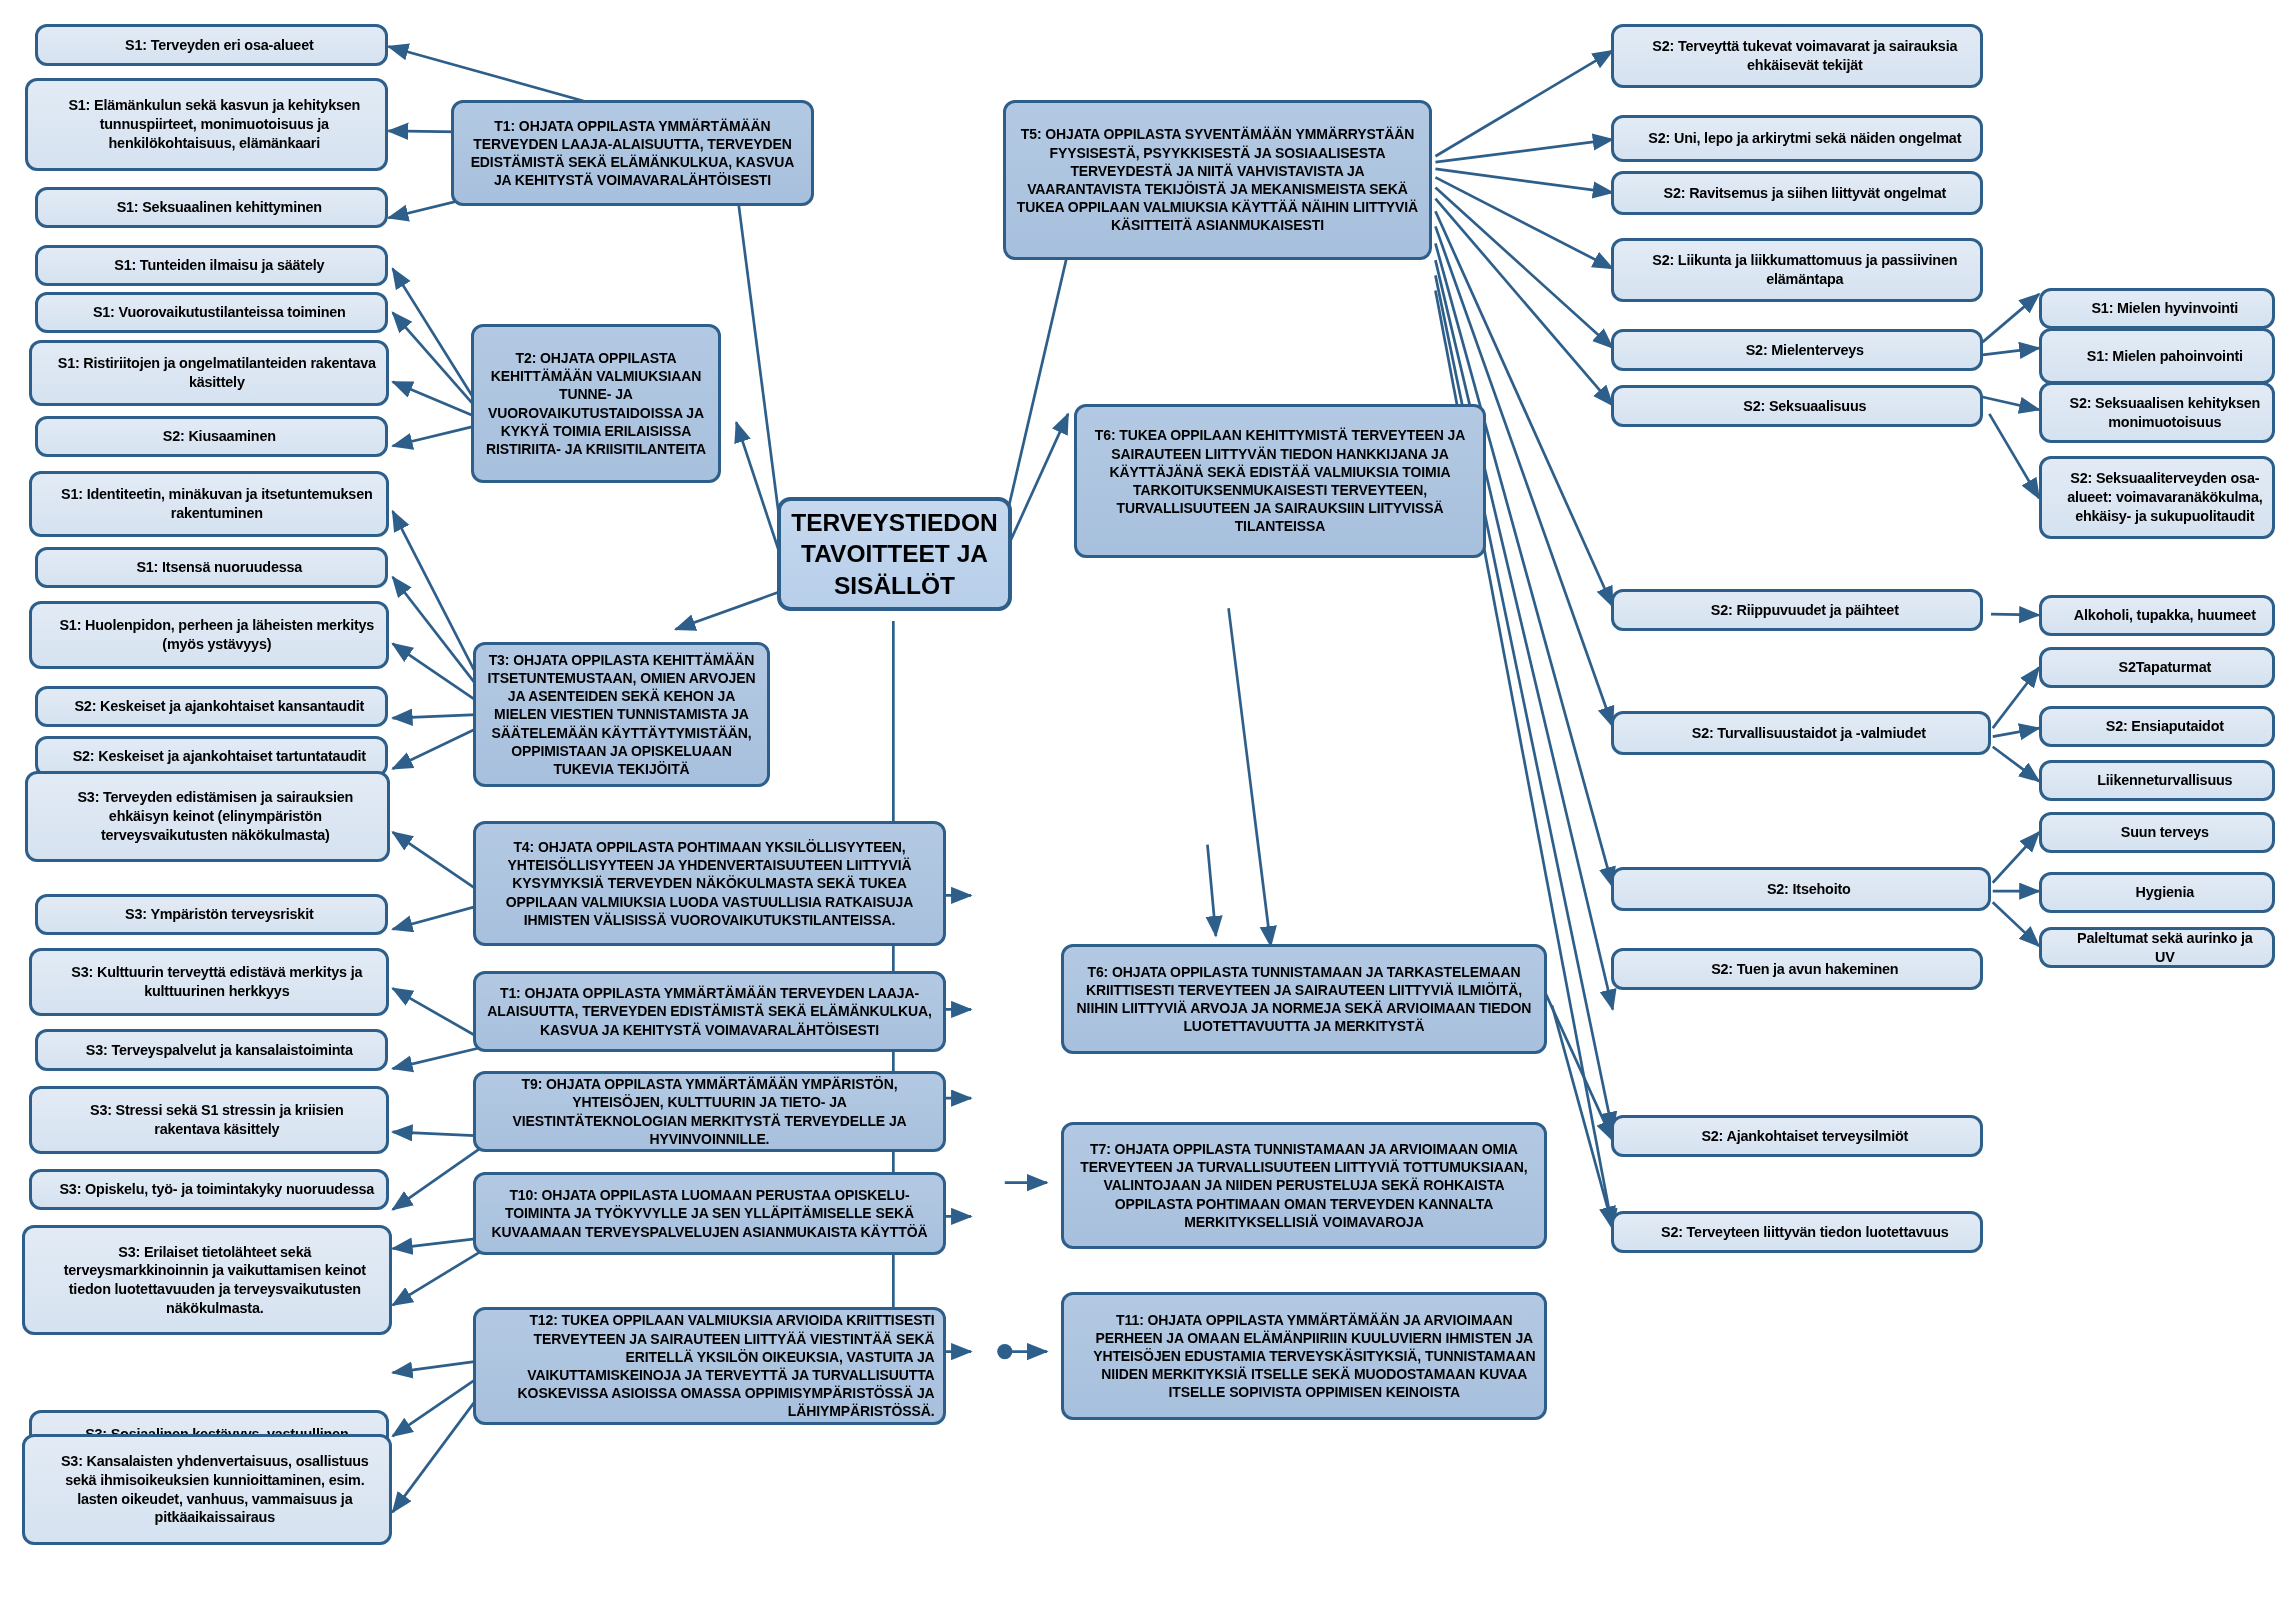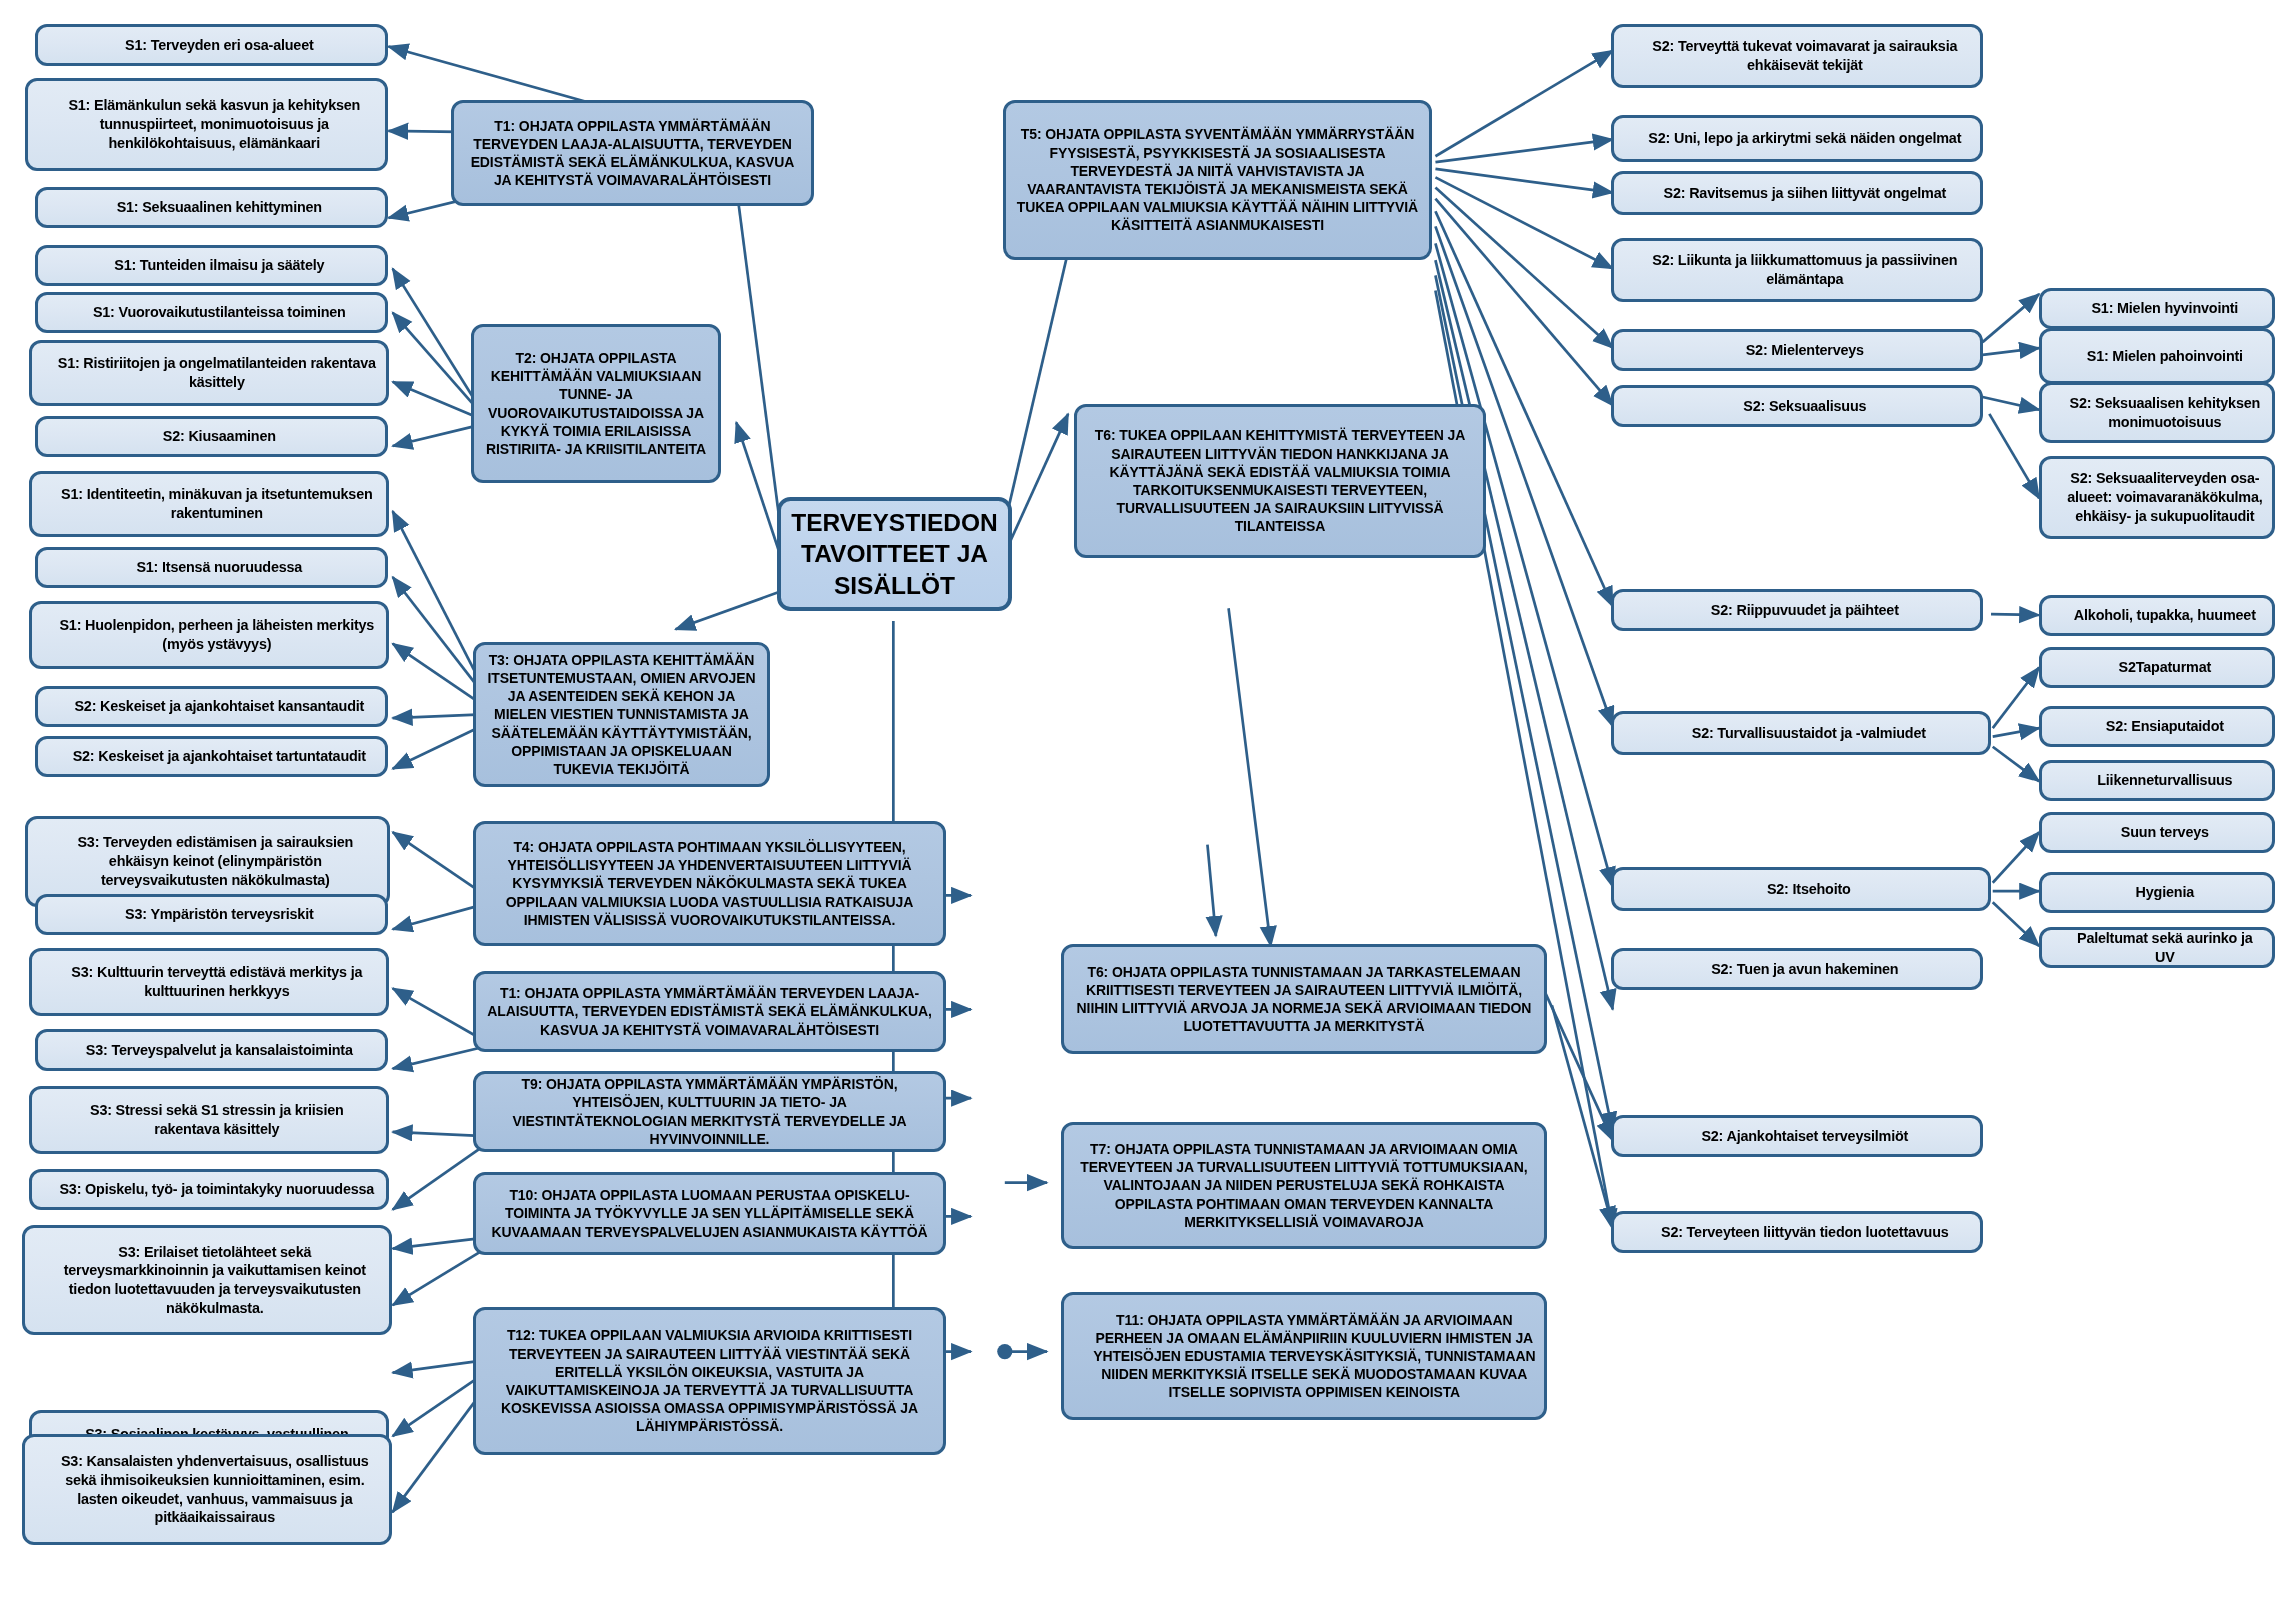--- a/index.html
+++ b/index.html
@@ -176,21 +176,21 @@
     </div>
   <div class="node s-node" style="left:29px;top:601px;width:360px;height:68px;">
       <span>S1: Huolenpidon, perheen ja läheisten merkitys (myös ystävyys)</span>
     </div>
   <div class="node s-node" style="left:35px;top:686px;width:353px;height:41px;">
       <span>S2: Keskeiset ja ajankohtaiset kansantaudit</span>
     </div>
   <div class="node s-node" style="left:35px;top:736px;width:353px;height:41px;">
       <span>S2: Keskeiset ja ajankohtaiset tartuntataudit</span>
     </div>
-  <div class="node s-node" style="left:25px;top:816px;width:365px;height:91px;">
+  <div class="node s-node" style="left:25px;top:771px;width:365px;height:91px;">
       <span>S3: Terveyden edistämisen ja sairauksien ehkäisyn keinot (elinympäristön terveysvaikutusten näkökulmasta)</span>
     </div>
   <div class="node s-node" style="left:35px;top:894px;width:353px;height:41px;">
       <span>S3:  Ympäristön terveysriskit</span>
     </div>
   <div class="node s-node" style="left:29px;top:948px;width:360px;height:68px;">
       <span>S3: Kulttuurin terveyttä edistävä merkitys ja kulttuurinen herkkyys</span>
     </div>
   <div class="node s-node" style="left:35px;top:1029px;width:353px;height:42px;">
       <span>S3: Terveyspalvelut ja kansalaistoiminta</span>
@@ -225,21 +225,21 @@
     </div>
   <div class="node t-node" style="left:473px;top:971px;width:473px;height:81px;">
       <span>T1: OHJATA OPPILASTA YMMÄRTÄMÄÄN TERVEYDEN LAAJA-ALAISUUTTA, TERVEYDEN EDISTÄMISTÄ SEKÄ ELÄMÄNKULKUA, KASVUA JA KEHITYSTÄ VOIMAVARALÄHTÖISESTI</span>
     </div>
   <div class="node t-node" style="left:473px;top:1071px;width:473px;height:81px;">
       <span>T9: OHJATA OPPILASTA YMMÄRTÄMÄÄN YMPÄRISTÖN, YHTEISÖJEN, KULTTUURIN JA TIETO- JA VIESTINTÄTEKNOLOGIAN MERKITYSTÄ TERVEYDELLE JA HYVINVOINNILLE.</span>
     </div>
   <div class="node t-node" style="left:473px;top:1172px;width:473px;height:83px;">
       <span>T10: OHJATA OPPILASTA LUOMAAN PERUSTAA OPISKELU-TOIMINTA JA TYÖKYVYLLE JA SEN YLLÄPITÄMISELLE SEKÄ KUVAAMAAN TERVEYSPALVELUJEN ASIANMUKAISTA KÄYTTÖÄ</span>
     </div>
-  <div class="node t-node" style="left:473px;top:1307px;width:473px;height:148px;">
+  <div class="node t-node" style="left:473px;top:1307px;width:473px;height:118px;text-align:right;">
       <span>T12: TUKEA OPPILAAN VALMIUKSIA ARVIOIDA KRIITTISESTI TERVEYTEEN JA SAIRAUTEEN LIITTYÄÄ VIESTINTÄÄ SEKÄ ERITELLÄ YKSILÖN OIKEUKSIA, VASTUITA JA VAIKUTTAMISKEINOJA JA TERVEYTTÄ JA TURVALLISUUTTA KOSKEVISSA ASIOISSA OMASSA OPPIMISYMPÄRISTÖSSÄ JA LÄHIYMPÄRISTÖSSÄ.</span>
     </div>
 
   <div class="node t-node" style="left:1003px;top:100px;width:429px;height:160px;">
       <span>T5: OHJATA OPPILASTA SYVENTÄMÄÄN YMMÄRRYSTÄÄN FYYSISESTÄ, PSYYKKISESTÄ JA SOSIAALISESTA TERVEYDESTÄ JA NIITÄ VAHVISTAVISTA JA VAARANTAVISTA TEKIJÖISTÄ JA MEKANISMEISTA SEKÄ TUKEA OPPILAAN VALMIUKSIA KÄYTTÄÄ NÄIHIN LIITTYVIÄ KÄSITTEITÄ ASIANMUKAISESTI</span>
     </div>
   <div class="node t-node" style="left:1074px;top:404px;width:412px;height:154px;">
       <span>T6: TUKEA OPPILAAN KEHITTYMISTÄ TERVEYTEEN JA SAIRAUTEEN LIITTYVÄN TIEDON HANKKIJANA JA KÄYTTÄJÄNÄ SEKÄ EDISTÄÄ VALMIUKSIA TOIMIA TARKOITUKSENMUKAISESTI TERVEYTEEN, TURVALLISUUTEEN JA SAIRAUKSIIN LIITYVISSÄ TILANTEISSA</span>
     </div>
   <div class="node t-node" style="left:1061px;top:944px;width:486px;height:110px;">

